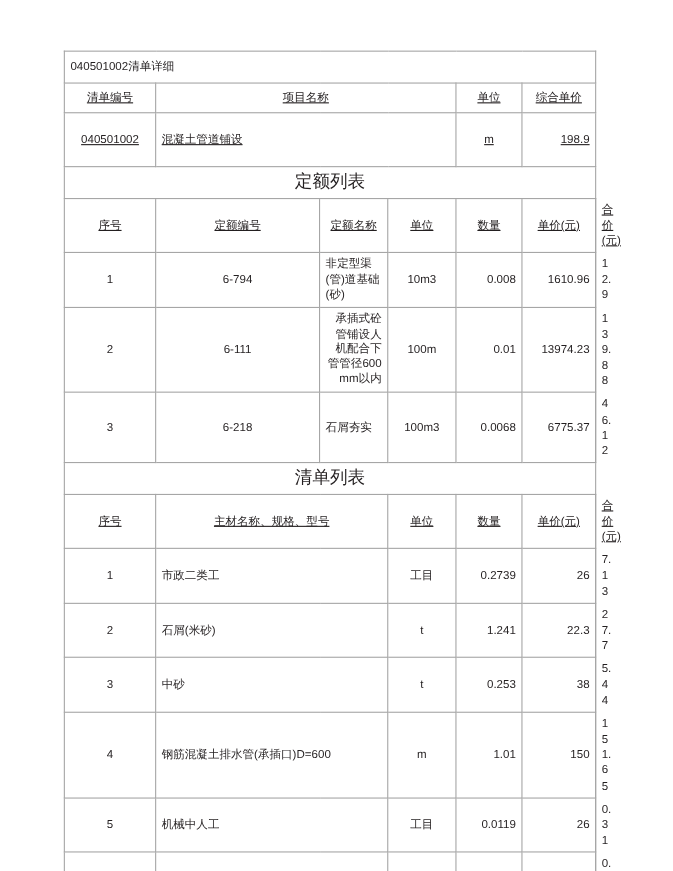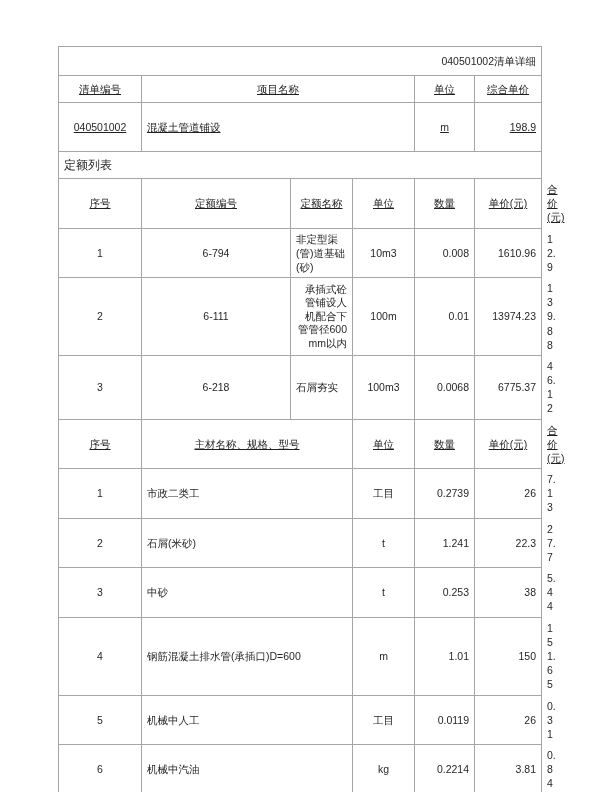--- a/index.html
+++ b/index.html
@@ -43,28 +43,28 @@
     word-break: break-all;
   }
 
   
   .c  { text-align: center; }
   .l  { text-align: left; }
   .r  { text-align: right; margin-top: 20px; }
 
   
   .title-row td {
-    text-align: right;
+    text-align: left;
     height: 22px;
     font-size: 10.5px;
   }
   .section-row td {
-    text-align: left;
+    text-align: center;
     height: 20px;
-    font-size: 12px;
+    font-size: 16px;
   }
   .head-row td {
     text-align: center;
     height: 20px;
     text-decoration: underline;
   }
   .tall-row td {
     height: 42px;
     text-decoration: underline;
   }
@@ -155,20 +155,23 @@
       <tr class="norm-row">
         <td class="c">3</td>
         <td class="c">6-218</td>
         <td class="l">石屑夯实</td>
         <td class="c">100m3</td>
         <td class="r">0.0068</td>
         <td class="r">6775.37</td>
         <td class="r">46.12</td>
       </tr>
 
+      <tr class="section-row">
+        <td colspan="7">清单列表</td>
+      </tr>
 
       <tr class="head-row">
         <td class="c">序号</td>
         <td class="c" colspan="2">主材名称、规格、型号</td>
         <td class="c">单位</td>
         <td class="c">数量</td>
         <td class="c">单价(元)</td>
         <td class="c">合价(元)</td>
       </tr>
 

